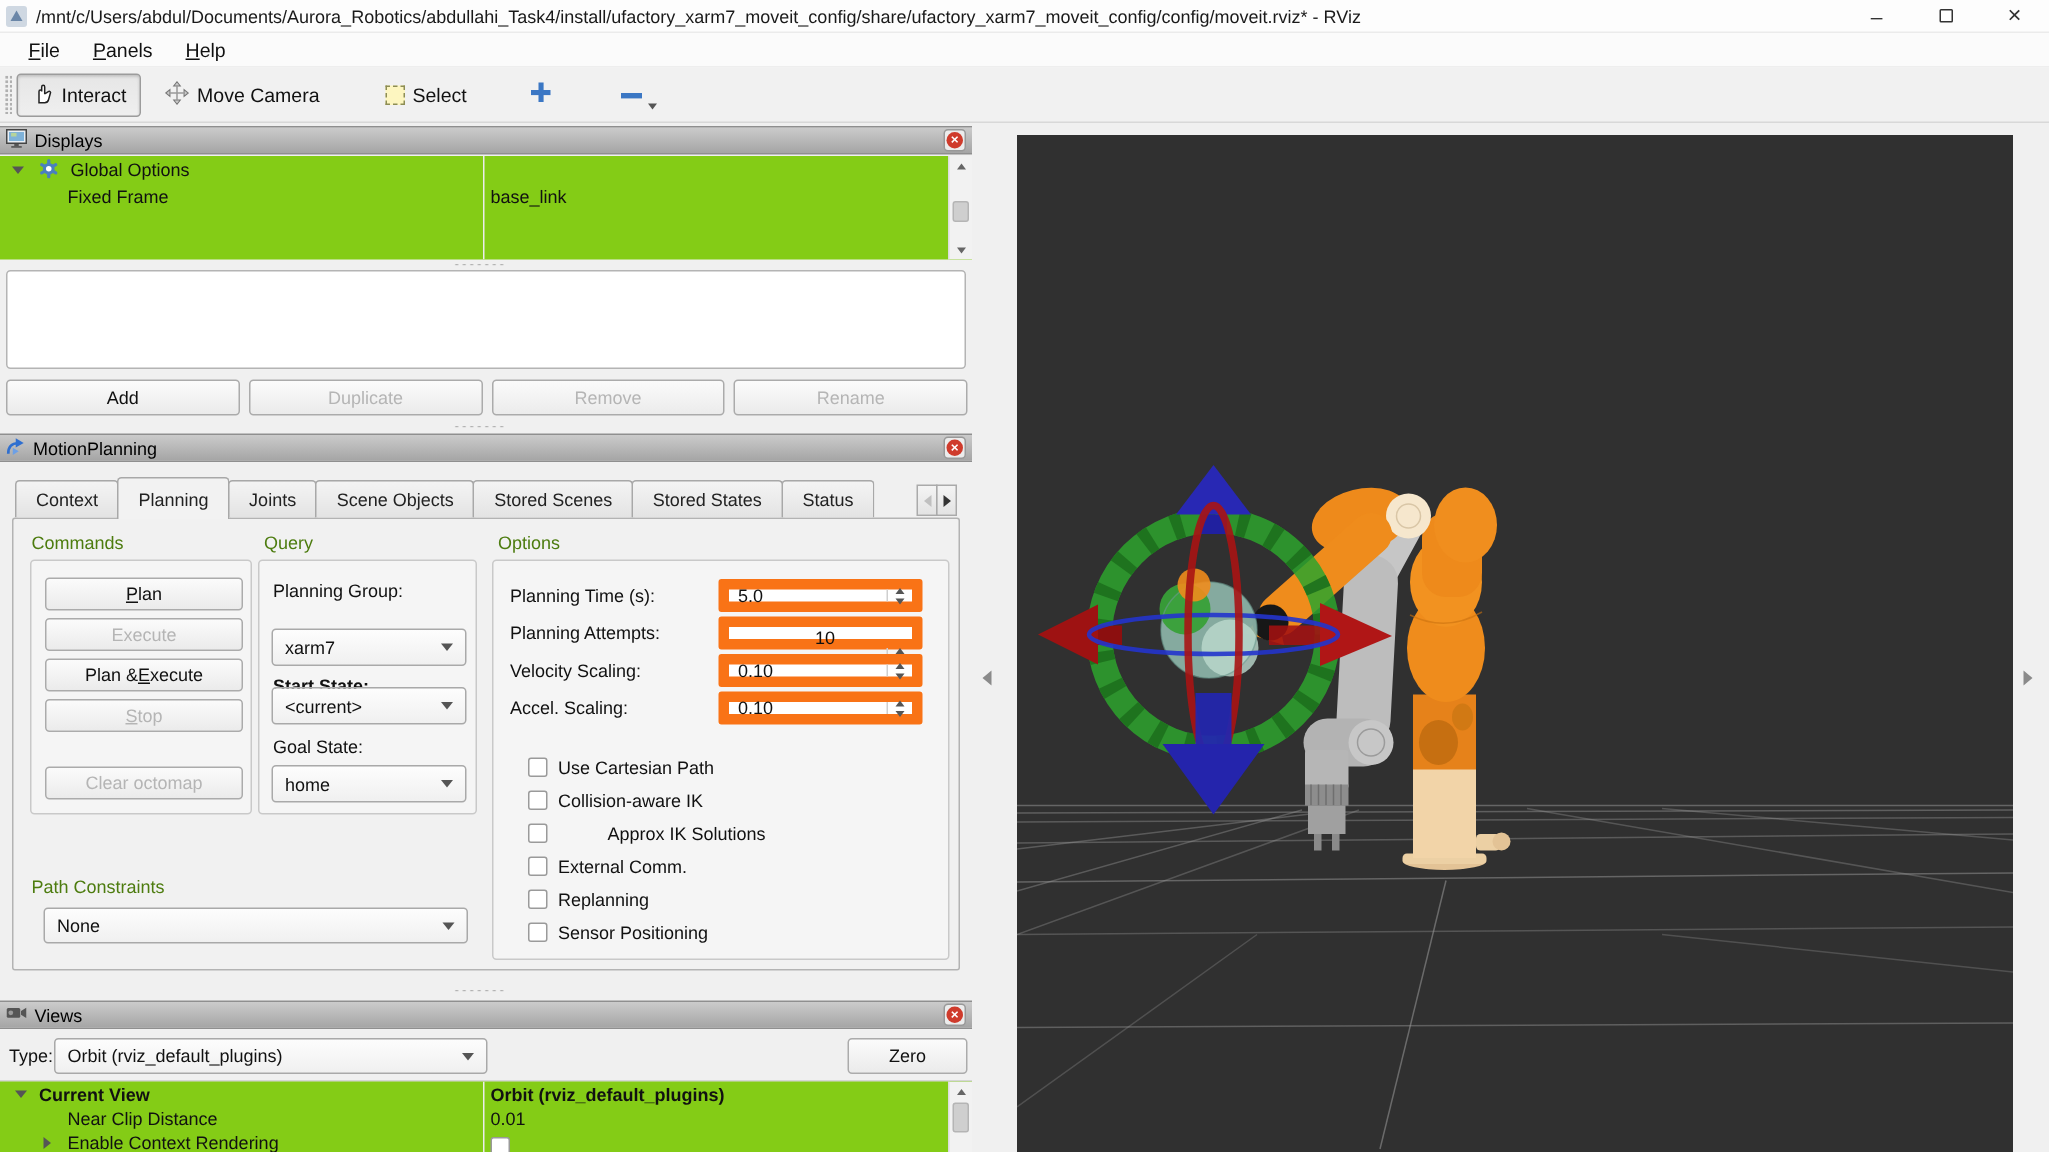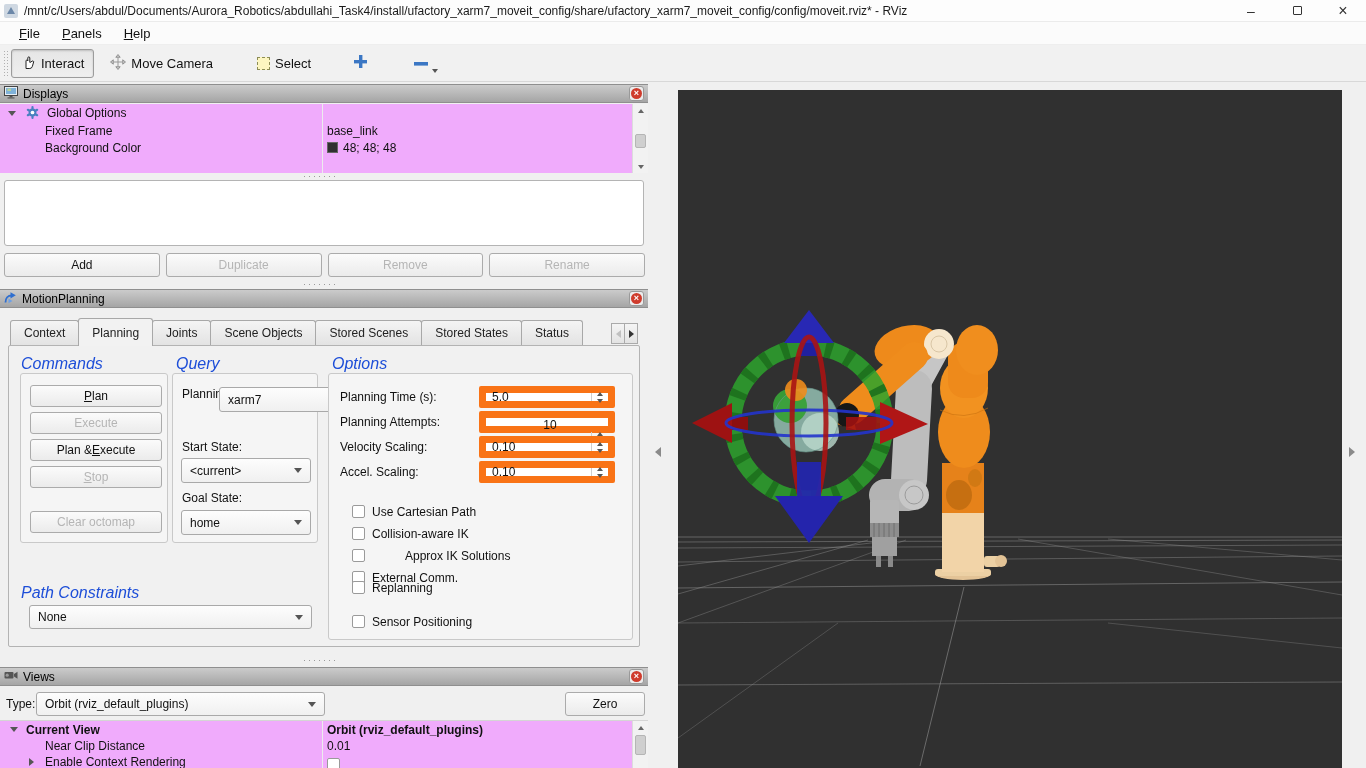--- a/index.html
+++ b/index.html
@@ -27,21 +27,21 @@
   .select-swatch { width:13px; height:13px; background:#fdf6c0; border:1px dashed #8d8d55; }
   .caret-dn { width:0; height:0; border-left:3.5px solid transparent; border-right:3.5px solid transparent; border-top:4px solid #555; align-self:flex-end; margin:0 0 4px -2px; }
 
   
   .panel-header { position:absolute; left:0; width:648px; height:19px; background:linear-gradient(#cbcbcb,#a5a5a5); border-top:1px solid #8f8f8f; border-bottom:1px solid #8f8f8f; display:flex; align-items:center; padding:0 4px; }
   .panel-title { margin-left:5px; font-size:12px; color:#000; }
   .close-btn { margin-left:auto; width:15px; height:15px; background:#ececec; border:1px solid #999; border-radius:3px; display:flex; align-items:center; justify-content:center; }
   .close-dot { width:11px; height:11px; border-radius:50%; background:#cf3b2c; color:#fff; font-size:9px; line-height:11px; text-align:center; font-weight:bold; }
 
   
-  .tree { position:absolute; background:#f0abfc; overflow:hidden; }
+  .tree { position:absolute; background:#84cc16; overflow:hidden; }
   .tree-row { position:relative; display:flex; align-items:center; }
   .col-div { position:absolute; left:322px; top:0; bottom:0; width:1px; background:#ececec; }
   .t-arrow-dn { width:0; height:0; border-left:4px solid transparent; border-right:4px solid transparent; border-top:5px solid #555; position:absolute; }
   .t-arrow-rt { width:0; height:0; border-top:4px solid transparent; border-bottom:4px solid transparent; border-left:5px solid #555; position:absolute; }
   .t-label { position:absolute; white-space:nowrap; }
   .t-value { position:absolute; left:327px; white-space:nowrap; display:flex; align-items:center; }
   .swatch { width:11px; height:11px; background:#303030; border:1px solid #666; margin-right:5px; }
   .bold { font-weight:bold; }
 
   .scrollbar { position:absolute; right:0; top:0; bottom:0; width:16px; background:#f2f2f2; border-left:1px solid #dcdcdc; }
@@ -69,21 +69,21 @@
   .mp-tabs { position:absolute; left:10px; top:317px; height:28px; display:flex; align-items:flex-end; z-index:3; }
   .tab { height:25px; padding:0 13px; display:flex; align-items:center; background:linear-gradient(#f4f4f4,#e3e3e3); border:1px solid #a8a8a8; border-bottom:none; border-top-left-radius:3px; border-top-right-radius:3px; margin-right:-1px; font-size:12px; color:#222; }
   .tab.active { height:28px; background:#f2f2f2; position:relative; z-index:2; margin-bottom:-1px; }
   .tab-nav { position:absolute; left:612px; top:323px; display:flex; z-index:3; }
   .tab-nav span { width:14px; height:21px; background:linear-gradient(#f4f4f4,#e3e3e3); border:1px solid #aaa; display:flex; align-items:center; justify-content:center; margin-left:-1px; }
   .tri-l-dis { width:0; height:0; border-top:4px solid transparent; border-bottom:4px solid transparent; border-right:5px solid #c0c0c0; }
   .tri-r { width:0; height:0; border-top:4px solid transparent; border-bottom:4px solid transparent; border-left:5px solid #333; }
 
   .mp-content { position:absolute; left:0; top:344px; width:648px; height:311px; background:#f0f0f0; }
   .tab-frame { position:absolute; left:8px; top:1px; width:632px; height:302px; background:#f1f1f1; border:1px solid #b3b3b3; border-radius:2px; }
-  .section-label { position:absolute; font-size:16px; color:#1d4ed8;font-style:italic; }
+  .section-label { position:absolute; font-size:12px; color:#4d7c0f; }
   .group-box { position:absolute; border:1px solid #c9c9c9; border-radius:3px; background:#f5f5f5; }
   .cmd-btn { position:absolute; left:9px; width:132px; height:22px; }
   .q-label { position:absolute; left:9px; white-space:nowrap; }
   .q-combo { left:8px; width:130px; height:25px; }
   .opt-label { position:absolute; left:11px; white-space:nowrap; }
   .opt-spin { left:150px; width:136px; height:22px; }
   .cb-row { position:absolute; left:11px; height:15px; display:flex; align-items:center; gap:7px; font-size:12px;margin-left:12px; }
   .cb { width:13px; height:13px; background:#fff; border:1px solid #9a9a9a; border-radius:2px; flex:none; }
 
   .dots { position:absolute; width:36px; height:3px; background-image:radial-gradient(#9a9a9a 0.9px, transparent 1px); background-size:5px 3px; }
@@ -187,27 +187,20 @@
               <circle cx="6" cy="6" r="3.6"></circle>
             </g>
             <circle cx="6" cy="6" r="1.7" fill="#fff"></circle>
           </svg></span>
       <span class="t-label" style="left:47px;">Global Options</span>
     </div>
     <div class="tree-row" style="height:17px;">
       <span class="t-label" style="left:45px;">Fixed Frame</span>
       <span class="t-value">base_link</span>
     </div>
-    <div class="tree-row" style="height:17px;">
-      <span class="t-label" style="left:45px;">Background Color</span>
-      <span class="t-value">
-          <span class="swatch"></span>
-          <span>48; 48; 48</span>
-        </span>
-    </div>
     <div class="scrollbar">
       <span class="sb-up">
           <i class="tri-u"></i>
         </span>
       <span class="sb-thumb" style="top:30px; height:14px;"></span>
       <span class="sb-dn">
           <i class="tri-d"></i>
         </span>
     </div>
   </div>
@@ -262,25 +255,25 @@
       <span class="btn cmd-btn" style="top:11px;"><u>P</u>lan</span>
       <span class="btn cmd-btn disabled" style="top:38px;">Execute</span>
       <span class="btn cmd-btn" style="top:65px;">Plan &amp; <u>E</u>xecute</span>
       <span class="btn cmd-btn disabled" style="top:92px;"><u>S</u>top</span>
       <span class="btn cmd-btn disabled" style="top:137px;">Clear octomap</span>
     </div>
 
     <span class="section-label" style="left:176px; top:11px;">Query</span>
     <div class="group-box" style="left:172px; top:29px; width:146px; height:170px;">
       <span class="q-label" style="top:13px;">Planning Group:</span>
-      <span class="combo q-combo" style="top:13px;margin-left:38px;">
+      <span class="combo q-combo" style="top:45px;">
           <span>xarm7</span>
           <i class="c-arrow"></i>
         </span>
-      <span class="q-label" style="top:66px;">Start State:</span>
+      <span class="q-label" style="top:76px;font-weight:bold;">Start State:</span>
       <span class="combo q-combo" style="top:84px;">
           <span>&lt;current&gt;</span>
           <i class="c-arrow"></i>
         </span>
       <span class="q-label" style="top:117px;">Goal State:</span>
       <span class="combo q-combo" style="top:136px;">
           <span>home</span>
           <i class="c-arrow"></i>
         </span>
     </div>
@@ -328,21 +321,21 @@
           <span>Collision-aware IK</span>
         </label>
       <label class="cb-row" style="top:174px;gap:40px;">
           <span class="cb"></span>
           <span>Approx IK Solutions</span>
         </label>
       <label class="cb-row" style="top:196px;">
           <span class="cb"></span>
           <span>External Comm.</span>
         </label>
-      <label class="cb-row" style="top:206px;">
+      <label class="cb-row" style="top:218px;">
           <span class="cb"></span>
           <span>Replanning</span>
         </label>
       <label class="cb-row" style="top:240px;">
           <span class="cb"></span>
           <span>Sensor Positioning</span>
         </label>
     </div>
 
     <span class="section-label" style="left:21px; top:240px;">Path Constraints</span>

